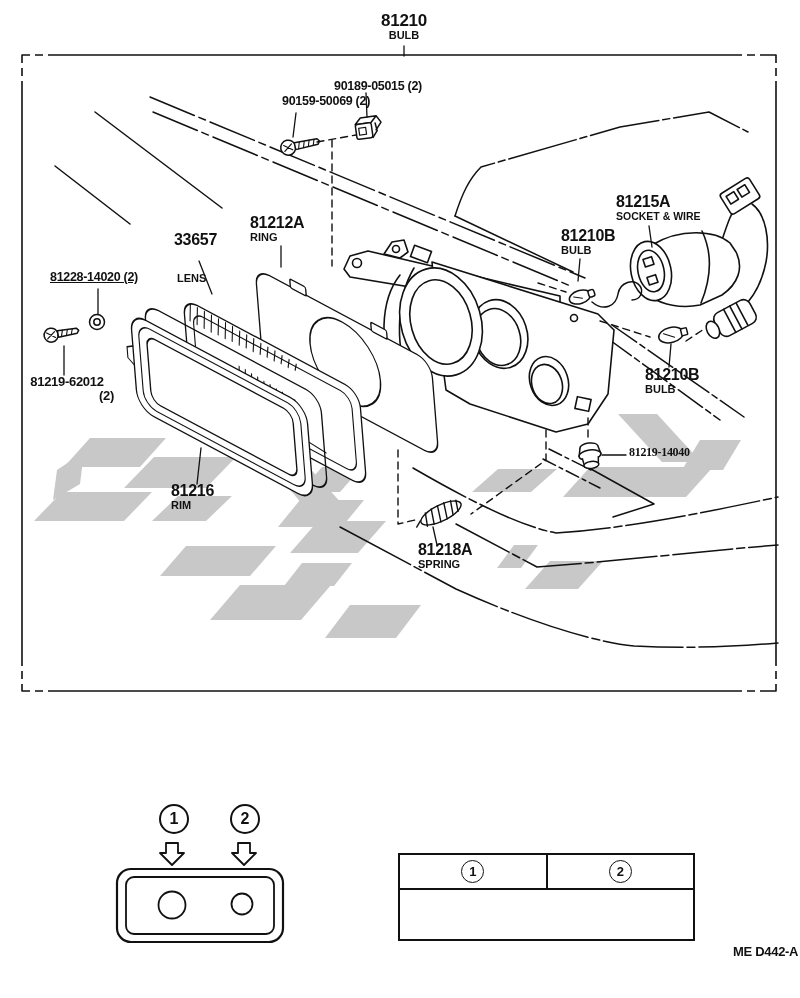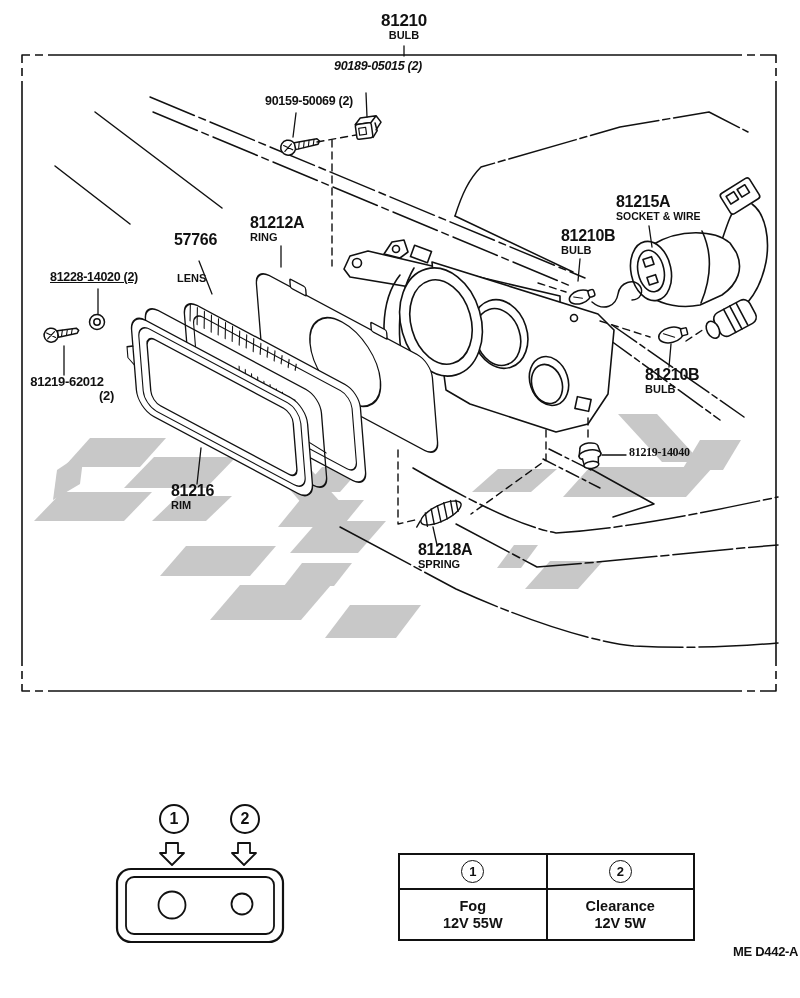--- a/index.html
+++ b/index.html
@@ -6,22 +6,22 @@
   #page{position:relative;width:800px;height:998px;background:#fff;overflow:hidden;
         font-family:"Liberation Sans",sans-serif;color:#111;}
   #art{position:absolute;left:0;top:0;}
   .lbl{position:absolute;font-weight:700;color:#111;line-height:1.05;letter-spacing:-0.3px;white-space:nowrap;}
   .num-lg{font-size:16px;}
   .num-md{font-size:12.5px;}
   .sub{font-size:11px;letter-spacing:0;}
   .ctr{text-align:center;}
   
   .p-title{left:354px;top:12px;width:100px;}
-  .p-90189{left:317px;top:60px;width:122px;font-style:italic;}
-  .p-90159{left:248px;top:95px;width:122px;}
+  .p-90189{left:317px;top:80px;width:122px;}
+  .p-90159{left:248px;top:95px;width:122px;text-align:right;}
   .p-ring{left:250px;top:215px;}
   .p-lens{left:174px;top:232px;}
   .p-washer{left:50px;top:271px;text-decoration:underline;}
   .p-scr62012{left:20px;top:375px;width:94px;}
   .p-scr62012 .qty{text-align:right;}
   .p-rim{left:171px;top:483px;}
   .p-spring{left:418px;top:542px;}
   .p-socket{left:616px;top:194px;}
   .p-socket .sub{font-size:10.5px;}
   .p-bulb1{left:561px;top:228px;}
@@ -301,21 +301,21 @@
     <div class="num-lg" style="font-size:17px;">81210</div>
     <div class="sub">BULB</div>
   </div>
   <div class="lbl p-90189 ctr num-md">90189-05015 (2)</div>
   <div class="lbl p-90159 ctr num-md">90159-50069 (2)</div>
   <div class="lbl p-ring">
     <div class="num-lg">81212A</div>
     <div class="sub">RING</div>
   </div>
   <div class="lbl p-lens">
-    <div class="num-lg">57766</div>
+    <div class="num-lg">33657</div>
     <div class="sub" style="padding-left:3px;margin-top:24px;">LENS</div>
   </div>
   <div class="lbl p-washer num-md">81228-14020 (2)</div>
   <div class="lbl p-scr62012">
     <div class="num-md" style="font-size:13px;text-align:center;">81219-62012</div>
     <div class="num-md qty" style="font-size:13px;">(2)</div>
   </div>
   <div class="lbl p-rim">
     <div class="num-lg">81216</div>
     <div class="sub">RIM</div>
@@ -352,25 +352,15 @@
         <span class="mini">
             <span>1</span>
           </span>
       </div>
       <div class="cell">
         <span class="mini">
             <span>2</span>
           </span>
       </div>
     </div>
-    <div class="bdy">
-      <div class="cell cl">
-        <span class="t">Fog</span>
-        <span class="t">12V 55W</span>
-      </div>
-      <div class="cell">
-        <span class="t">Clearance</span>
-        <span class="t">12V 5W</span>
-      </div>
-    </div>
   </div>
 
 </div>
 
 </body></html>

